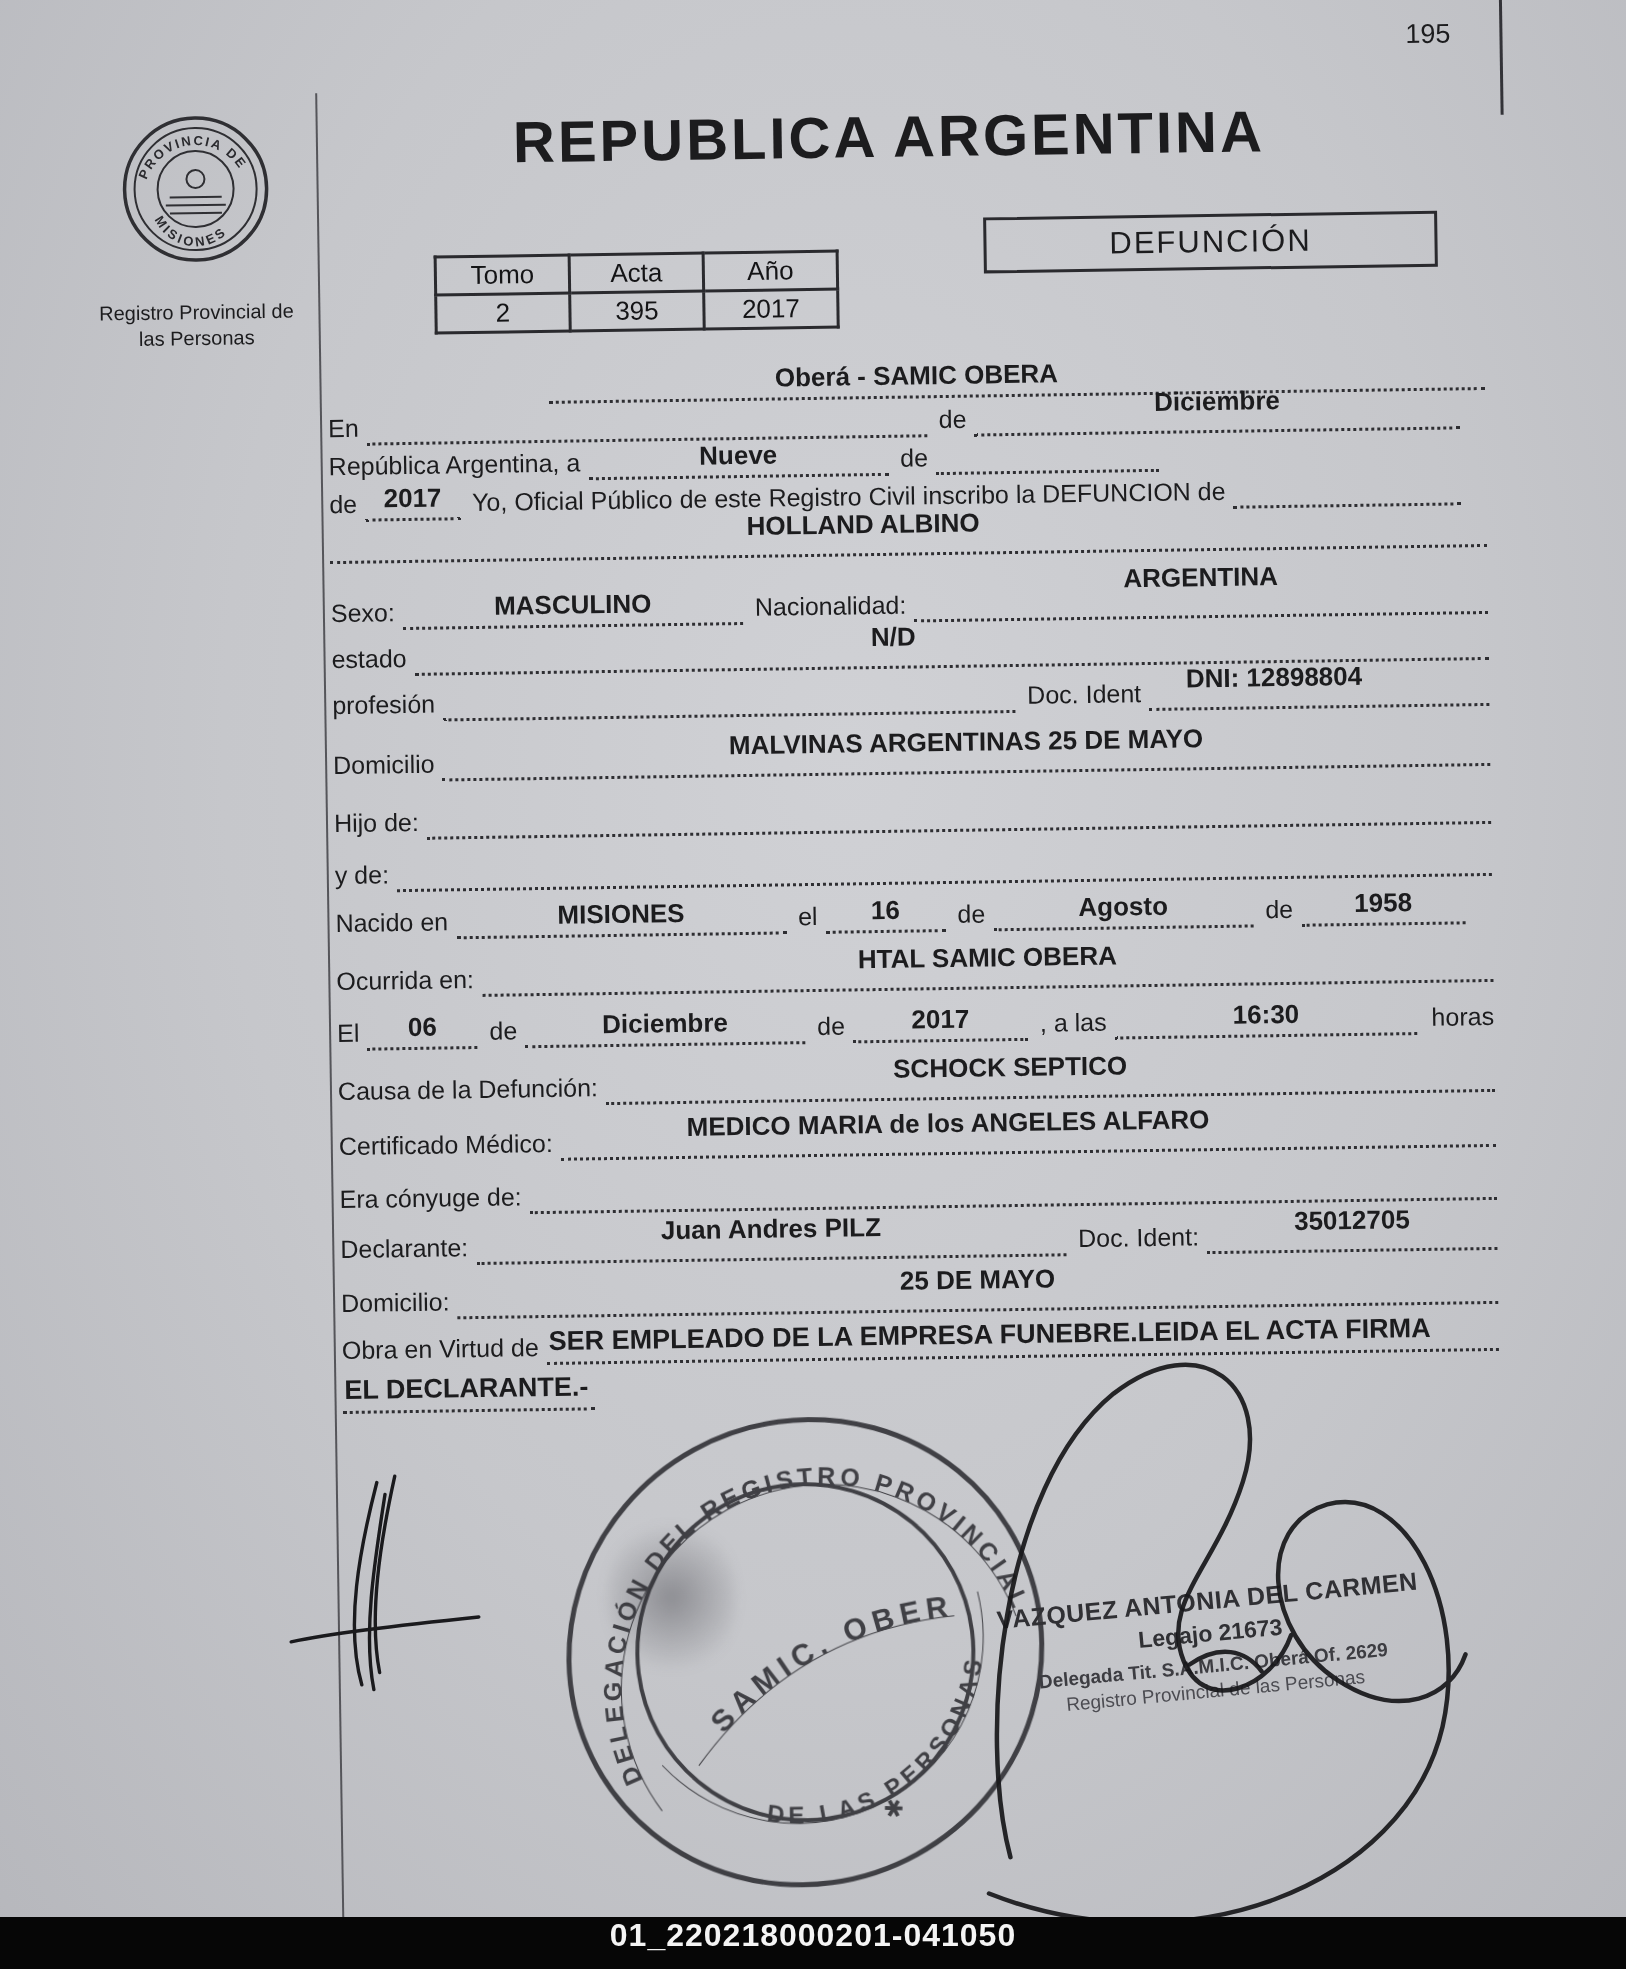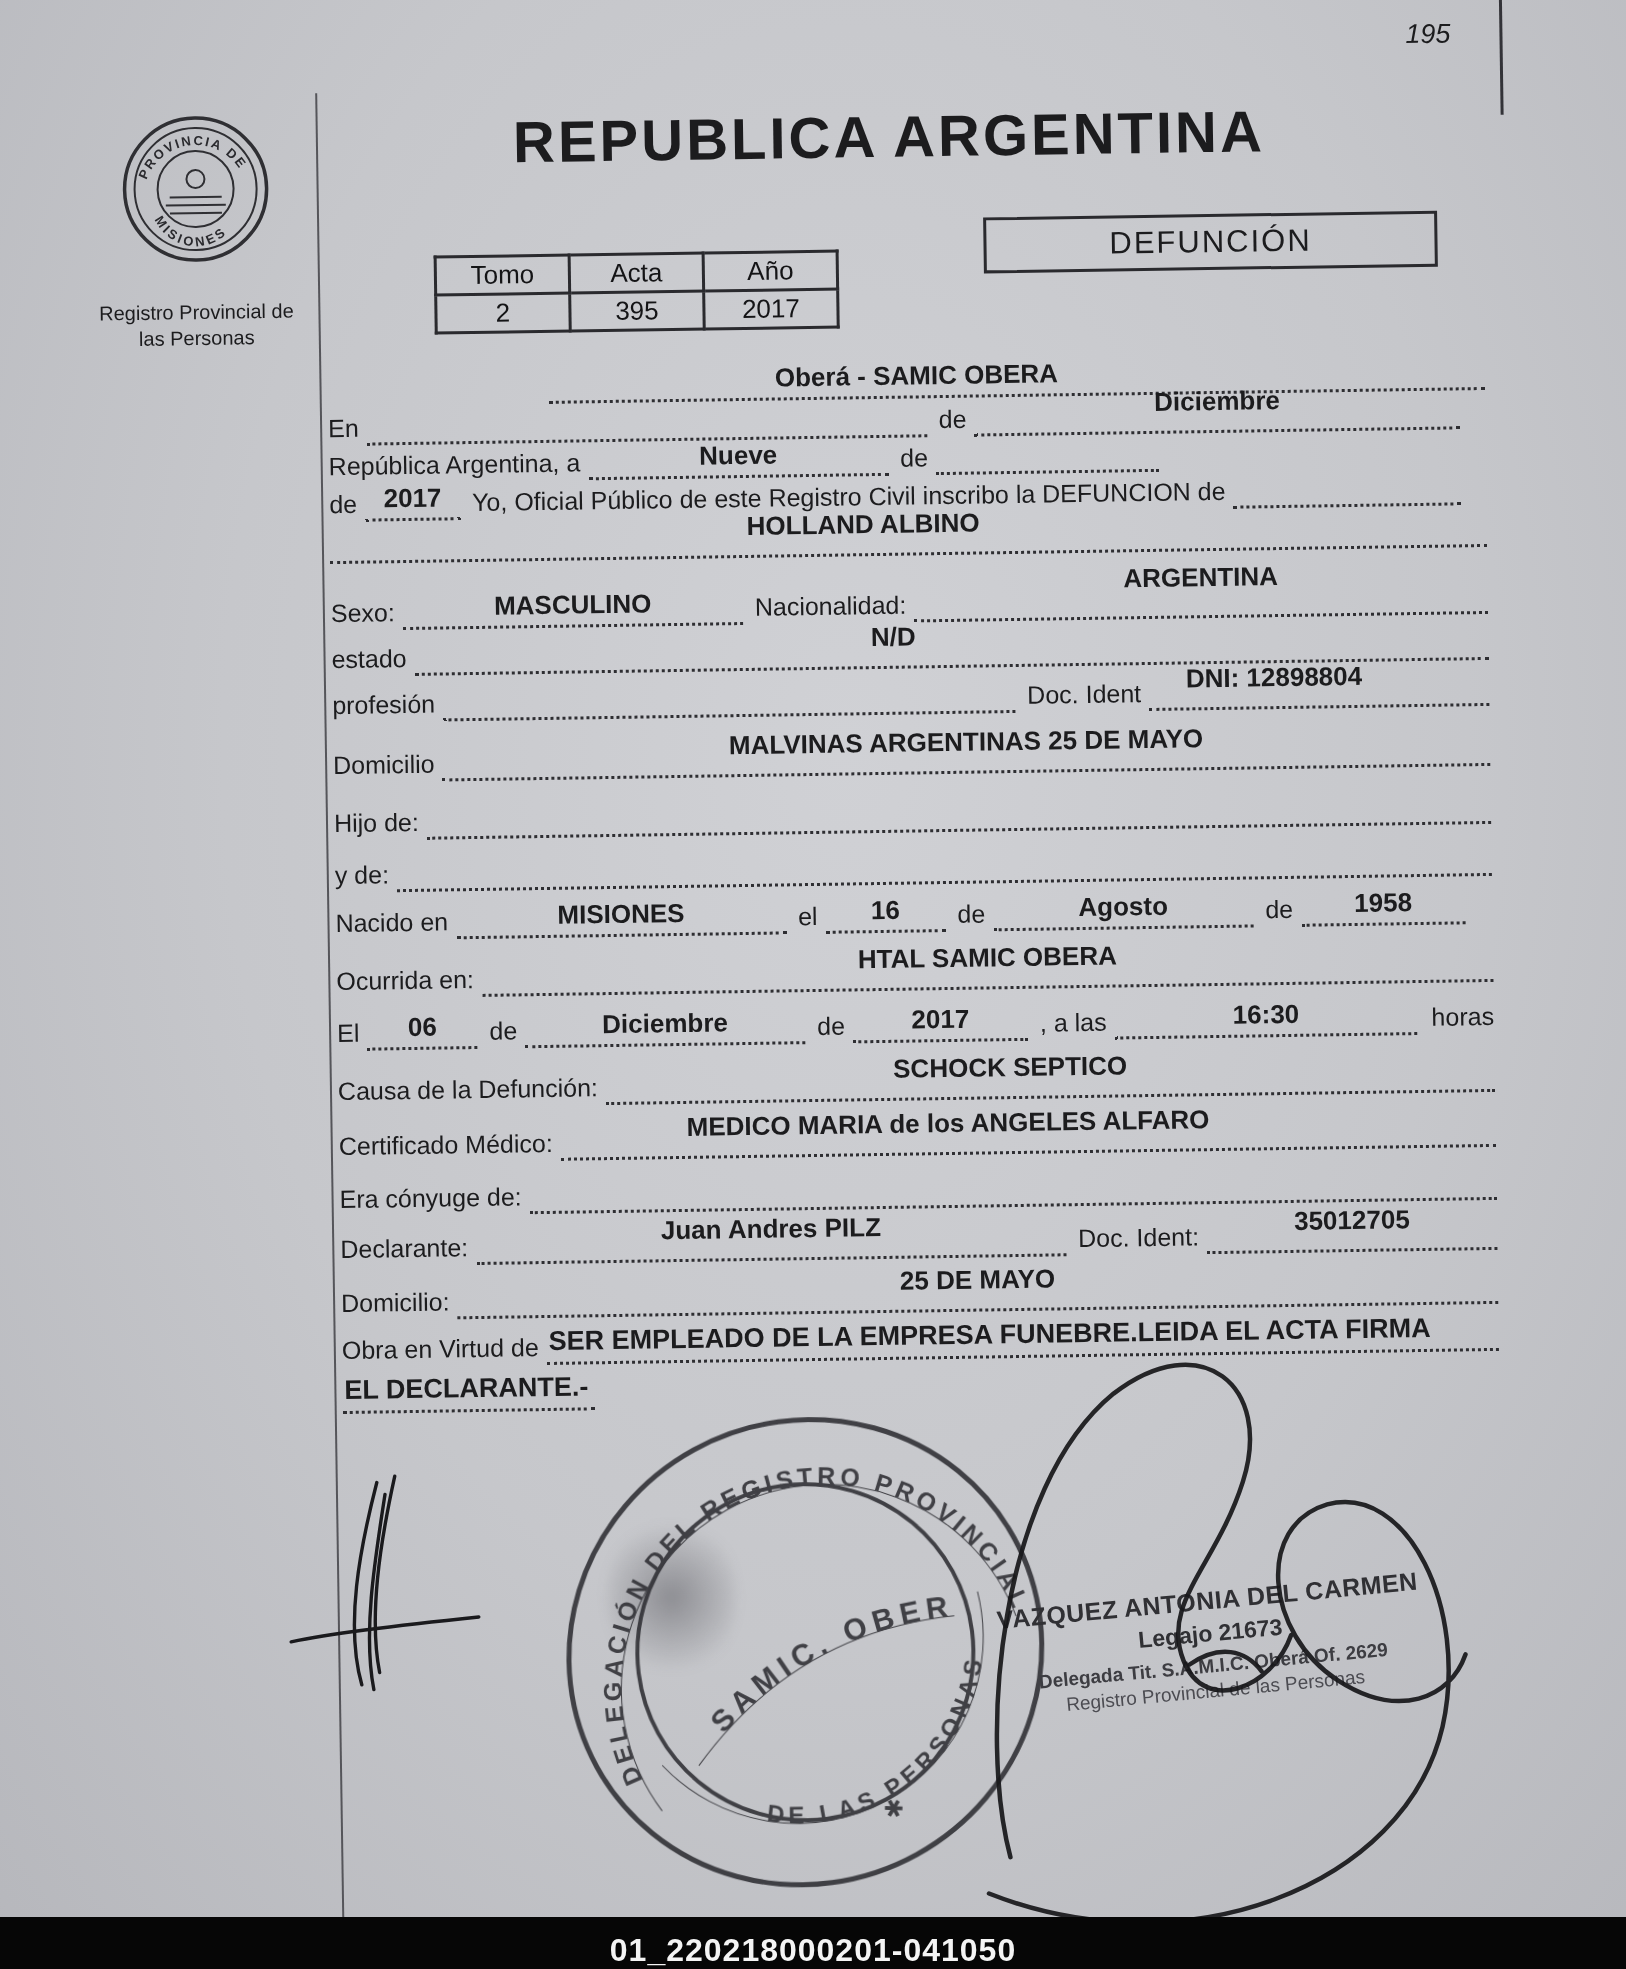--- a/index.html
+++ b/index.html
@@ -1,21 +1,21 @@
 <!DOCTYPE html>
 <html><head>
 <meta charset="utf-8">
 <style>
   html,body{margin:0;padding:0;background:#a9aaaf;font-family:"Liberation Sans",sans-serif;}
   .page{position:relative;width:1626px;height:1969px;overflow:hidden;color:#1c1c1e;
         background:radial-gradient(ellipse at 52% 38%, #d0d1d5 0%, #c6c7cb 52%, #b6b7bc 100%);}
   .scan{position:absolute;inset:0;transform:rotate(-0.85deg);transform-origin:50% 45%;}
   .vline-left{position:absolute;left:327px;top:86px;width:2px;height:1824px;background:#55555a;}
   .vline-right{position:absolute;left:1512px;top:-10px;width:3px;height:135px;background:#333338;}
-  .pagenum{position:absolute;left:1418px;top:28px;font-size:27px;font-style:italic;}
+  .pagenum{position:absolute;left:1418px;top:28px;font-size:27px;}
   .title{position:absolute;left:360px;top:104px;width:1080px;text-align:center;
          font-size:58px;font-weight:bold;letter-spacing:3px;}
   .defbox{position:absolute;left:993px;top:220px;width:448px;height:50px;border:3px solid #2a2a2e;
           display:flex;align-items:center;justify-content:center;font-size:31px;letter-spacing:2px;}
   .acta-table{position:absolute;left:443px;top:250px;border-collapse:collapse;}
   .acta-table td{border:3px solid #2a2a2e;width:131px;height:35px;text-align:center;font-size:26px;padding:0;color:#141416;}
   .seal-svg{position:absolute;left:128px;top:100px;}
   .seal-caption{position:absolute;left:78px;top:290px;width:254px;text-align:center;font-size:20px;line-height:1.3;}
 
   .row{position:absolute;display:flex;align-items:flex-end;font-size:25px;white-space:nowrap;}
@@ -37,21 +37,21 @@
   .sb3{font-size:19px;font-weight:bold;margin-top:8px;color:#3d3d42;}
   .sb4{font-size:19px;margin-top:3px;color:#4c4c52;}
 
   .stamp-svg{position:absolute;left:534px;top:1392px;filter:blur(.4px);opacity:.88;}
   .smudge{position:absolute;left:596px;top:1510px;width:130px;height:170px;border-radius:50%;
           background:radial-gradient(circle,#5e5e64 0%, rgba(94,94,100,0) 70%);filter:blur(6px);opacity:.55;}
   .sig-small{position:absolute;left:272px;top:1458px;}
   .sig-big{position:absolute;left:878px;top:1340px;}
 
   .footer{position:absolute;left:0;bottom:0;width:1626px;height:52px;background:#060606;
-          display:flex;align-items:flex-end;justify-content:center;}
+          display:flex;align-items:flex-start;justify-content:center;}
   .footer span{color:#f4f4f4;font-size:32px;font-weight:bold;letter-spacing:1px;}
   svg text{font-family:"Liberation Sans",sans-serif;}
 </style>
 </head>
 <body>
 
 <div class="page">
   <div class="scan">
 
     <div class="vline-left"></div>

